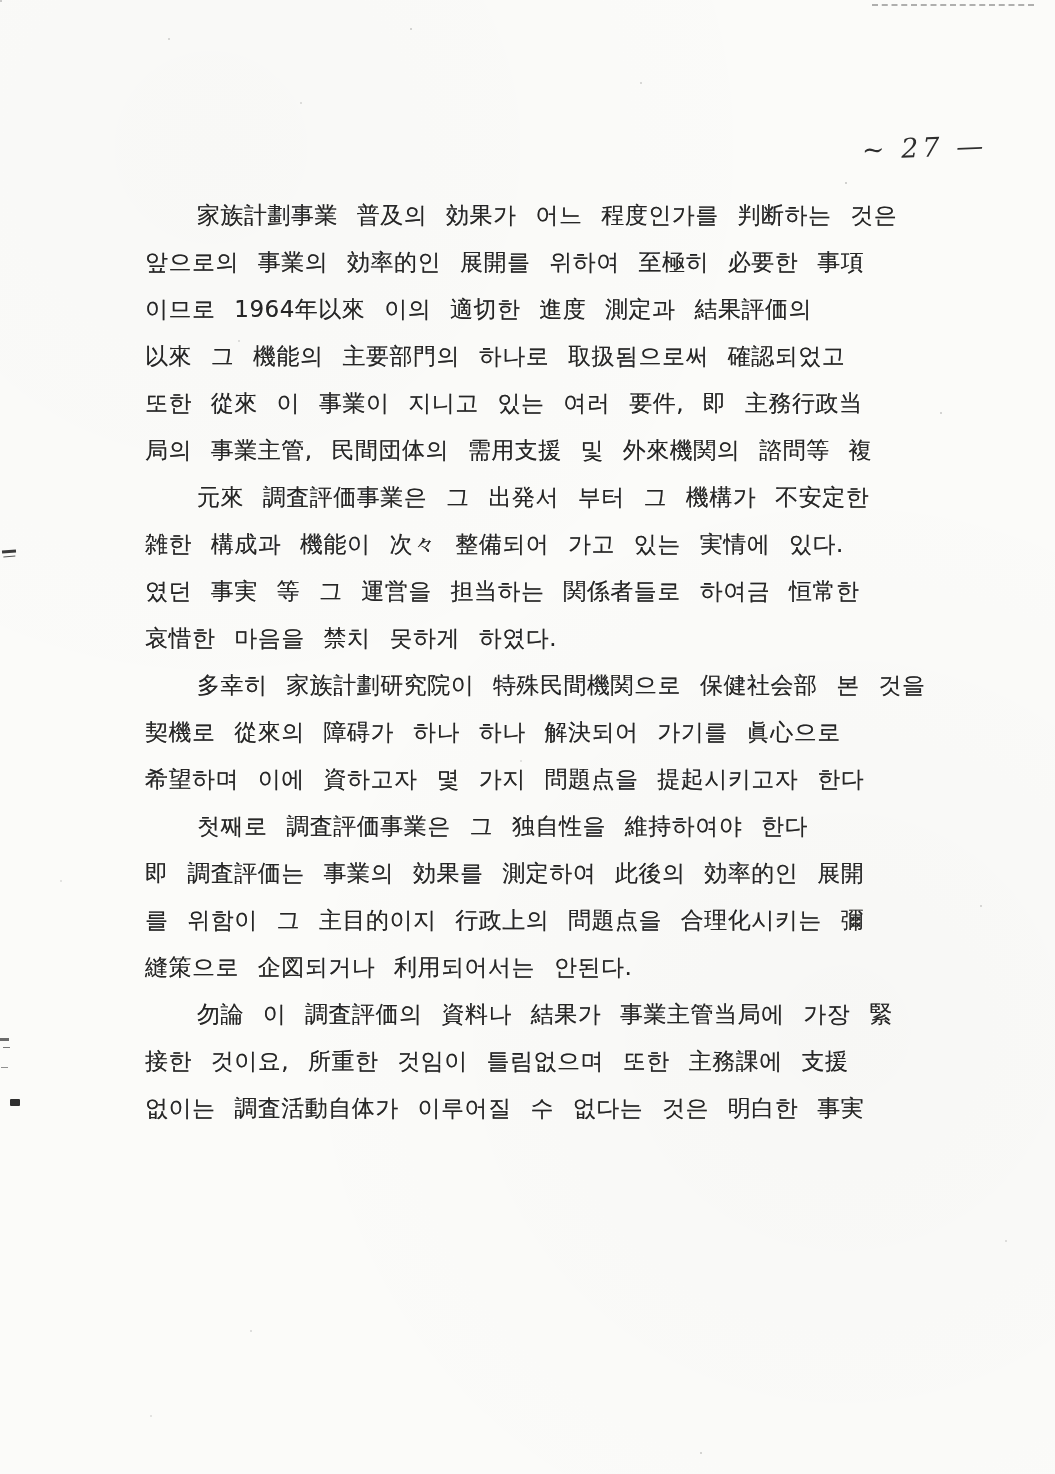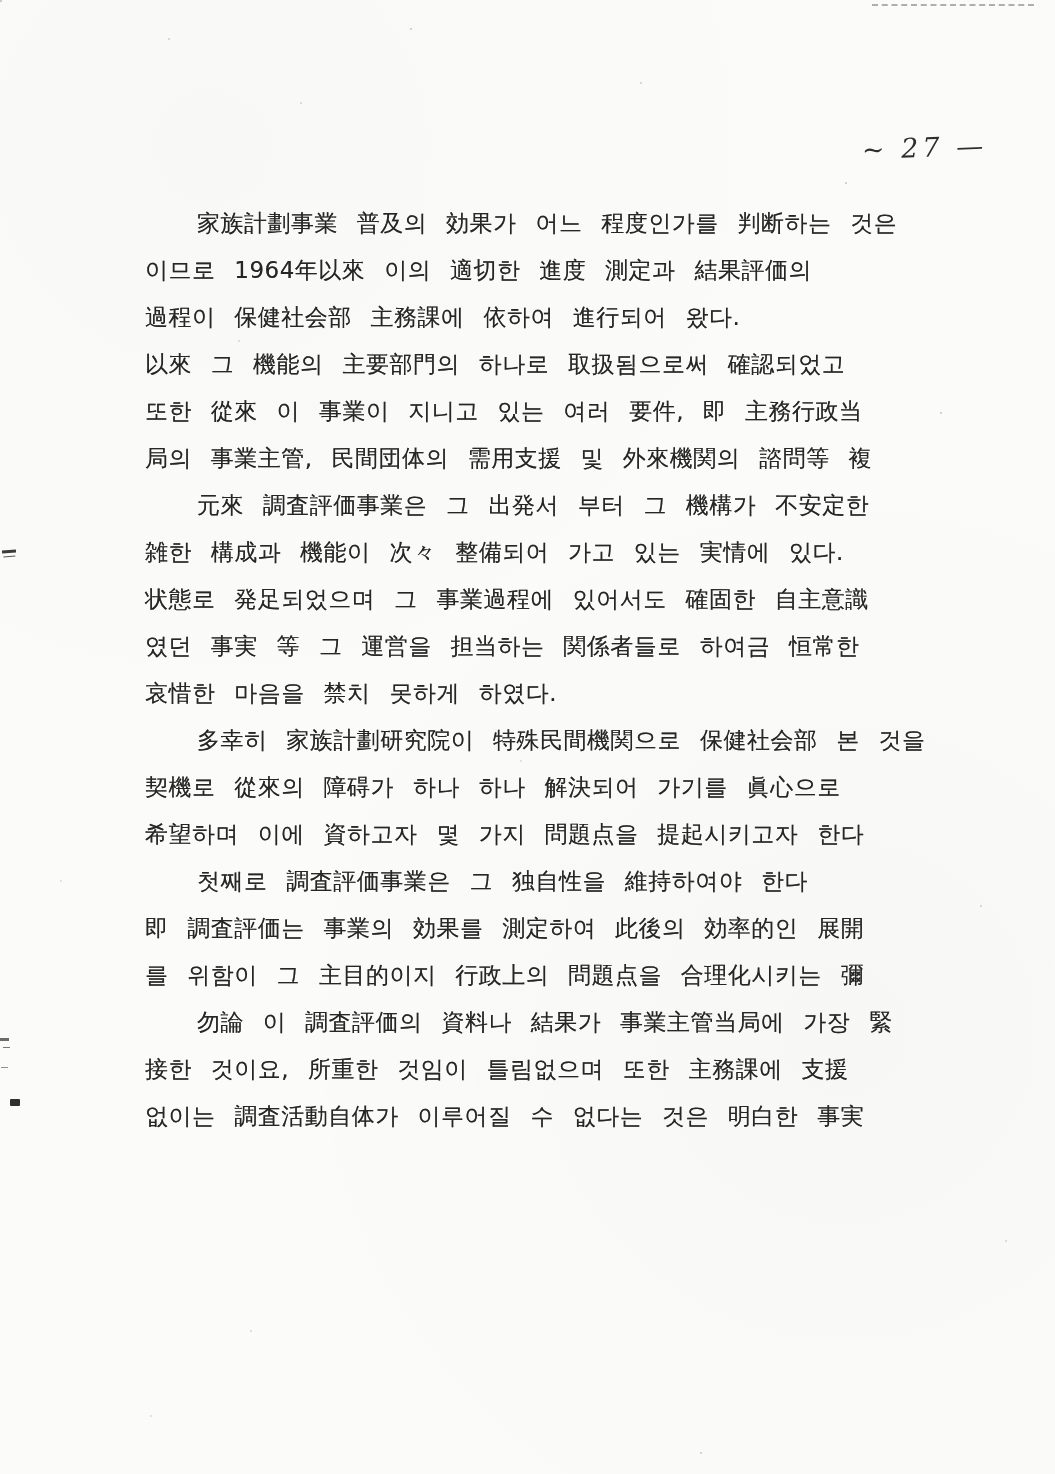--- a/index.html
+++ b/index.html
@@ -25,21 +25,21 @@
     font-style:italic;
     font-size:27px;
     letter-spacing:4px;
     color:#2e2e2e;
     transform:rotate(-2deg);
     white-space:nowrap;
   }
   
   .text-block{
     position:absolute;
-    left:145px;top:200px;
+    left:145px;top:192px;
     width:812px;
   }
   .text-line{
     height:47px;
     line-height:47px;
     font-size:23px;
     letter-spacing:0.5px;
     word-spacing:11px;
     color:#262626;
     white-space:nowrap;
@@ -75,56 +75,56 @@
 
   <div class="dash-line"></div>
   <div class="noise"></div>
 
   <div class="page-number">~ 27 —</div>
 
   <div class="text-block">
 
       <div class="text-line indent">家族計劃事業 普及의 効果가 어느 程度인가를 判断하는 것은</div>
 
+      <div class="text-line">앞으로의 事業의 効率的인 展開를 위하여 至極히 必要한 事項</div>
 
       <div class="text-line">이므로 1964年以來 이의 適切한 進度 測定과 結果評価의</div>
 
-      <div class="text-line">過程이 保健社会部 主務課에 依하여 進行되어 왔다.</div>
 
 
       <div class="text-line">以來 그 機能의 主要部門의 하나로 取扱됨으로써 確認되었고</div>
 
       <div class="text-line">또한 從來 이 事業이 지니고 있는 여러 要件, 即 主務行政当</div>
 
       <div class="text-line">局의 事業主管, 民間団体의 需用支援 및 外來機関의 諮問等 複</div>
 
       <div class="text-line indent">元來 調査評価事業은 그 出発서 부터 그 機構가 不安定한</div>
 
       <div class="text-line">雑한 構成과 機能이 次々 整備되어 가고 있는 実情에 있다.</div>
 
-      <div class="text-line">状態로 発足되었으며 그 事業過程에 있어서도 確固한 自主意識</div>
 
 
 
       <div class="text-line">였던 事実 等 그 運営을 担当하는 関係者들로 하여금 恒常한</div>
 
       <div class="text-line">哀惜한 마음을 禁치 못하게 하였다.</div>
 
       <div class="text-line indent">多幸히 家族計劃研究院이 特殊民間機関으로 保健社会部 본 것을</div>
 
       <div class="text-line">契機로 從來의 障碍가 하나 하나 解決되어 가기를 眞心으로</div>
 
       <div class="text-line">希望하며 이에 資하고자 몇 가지 問題点을 提起시키고자 한다</div>
 
       <div class="text-line indent">첫째로 調査評価事業은 그 独自性을 維持하여야 한다</div>
 
       <div class="text-line">即 調査評価는 事業의 効果를 測定하여 此後의 効率的인 展開</div>
 
       <div class="text-line">를 위함이 그 主目的이지 行政上의 問題点을 合理化시키는 彌</div>
 
+      <div class="text-line">縫策으로 企図되거나 利用되어서는 안된다.</div>
 
       <div class="text-line indent">勿論 이 調査評価의 資料나 結果가 事業主管当局에 가장 緊</div>
 
       <div class="text-line">接한 것이요, 所重한 것임이 틀림없으며 또한 主務課에 支援</div>
 
       <div class="text-line">없이는 調査活動自体가 이루어질 수 없다는 것은 明白한 事実</div>
     </div>
 
   <div class="mark-a"></div>
   <div class="mark-b"></div>

